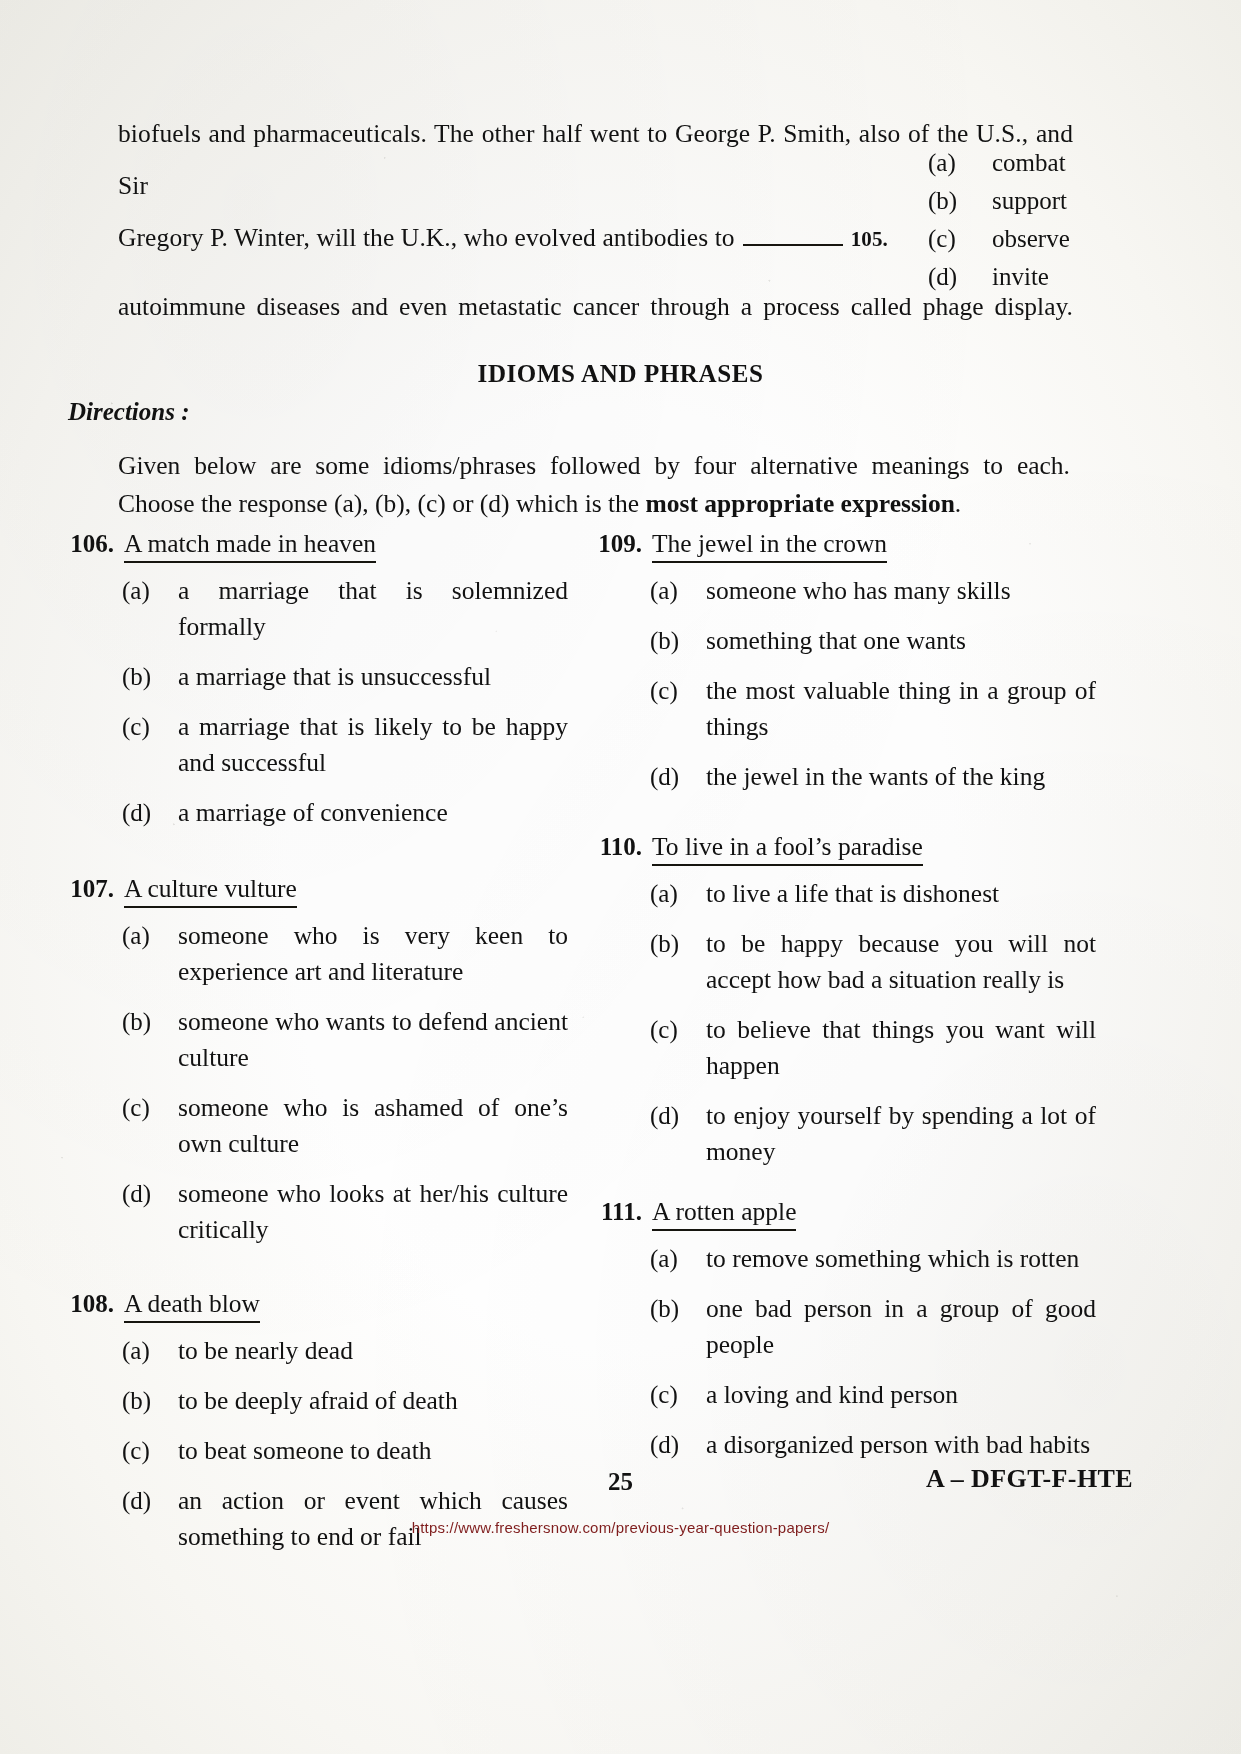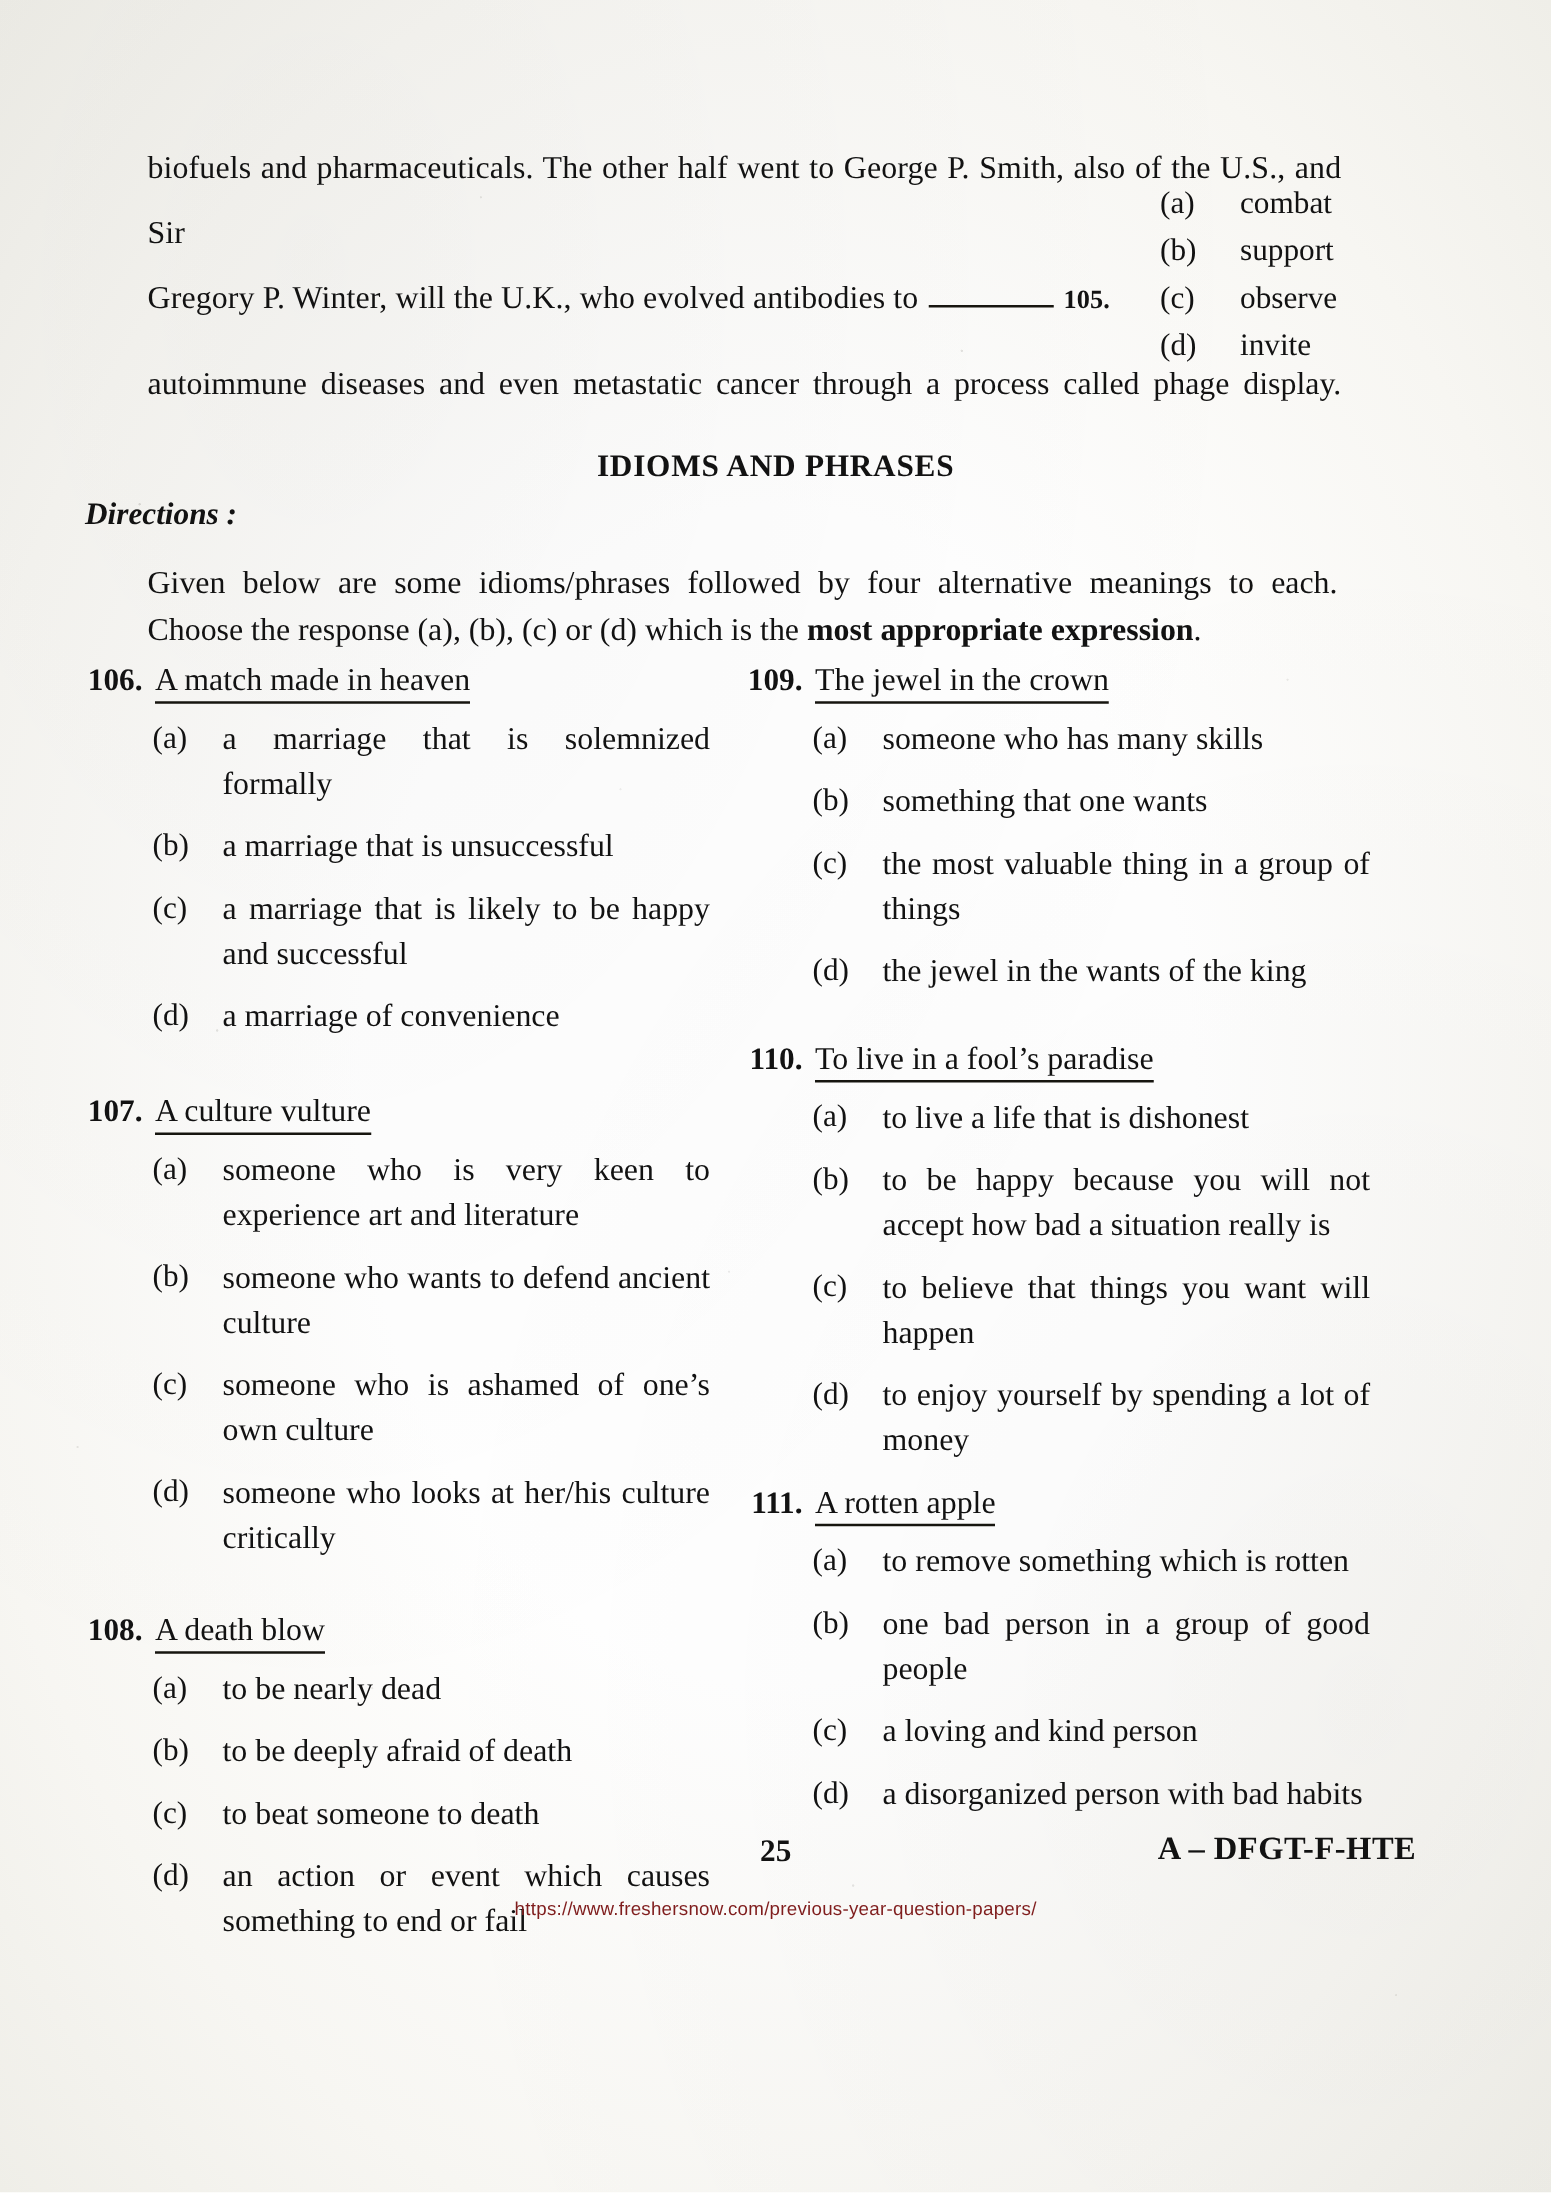--- a/index.html
+++ b/index.html
@@ -192,21 +192,21 @@
     line-height: 36px;
     text-align: justify;
     flex: 1;
   }
   .o-txt.j { text-align-last: left; }
   .o-txt.full { text-align: justify; }
 
   .gap-106 { margin-bottom: 42px; }
   .gap-107 { margin-bottom: 40px; }
   .gap-109 { margin-bottom: 36px; }
-  .gap-110 { margin-bottom: 16px; }
+  .gap-110 { margin-bottom: 26px; }
 
   
   .page-number {
     position: absolute;
     left: 0;
     top: 1468px;
     width: 1241px;
     text-align: center;
     font-size: 25px;
     font-weight: bold;

